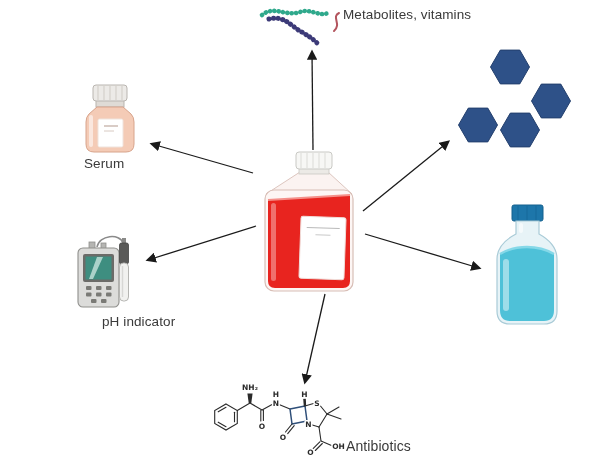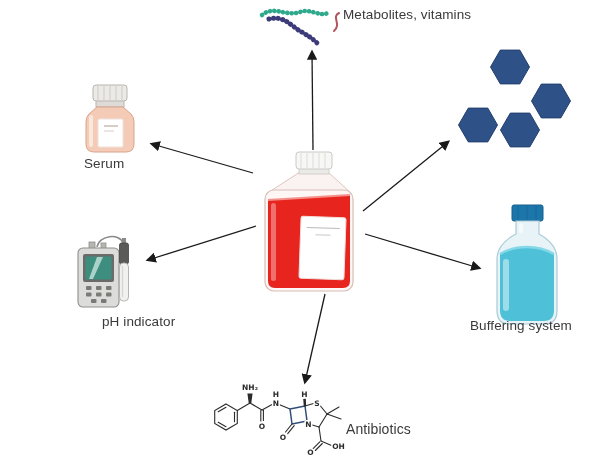--- a/index.html
+++ b/index.html
@@ -170,16 +170,15 @@
       <text class="atom" x="310.5" y="455" text-anchor="middle">O</text>
       <text class="atom" x="338.5" y="449" text-anchor="middle">OH</text>
     </g>
   </svg>
 
   <div class="lbl" style="left:343px;top:7px;">
     <div>Metabolites, vitamins</div>
   </div>
   <div class="lbl center" style="left:84px;top:156px;width:56px;">Serum</div>
   <div class="lbl" style="left:54px;top:314px;margin-left:48px;">pH indicator</div>
-  <div class="lbl" style="left:470px;top:318px;">Buffering system</div>
-  <div class="lbl" style="left:346px;top:421px;font-size:14px;">Antibiotics</div>
+  <div class="lbl" style="left:346px;top:438px;font-size:14px;">Antibiotics</div>
 
 </div>
 
 </body></html>

